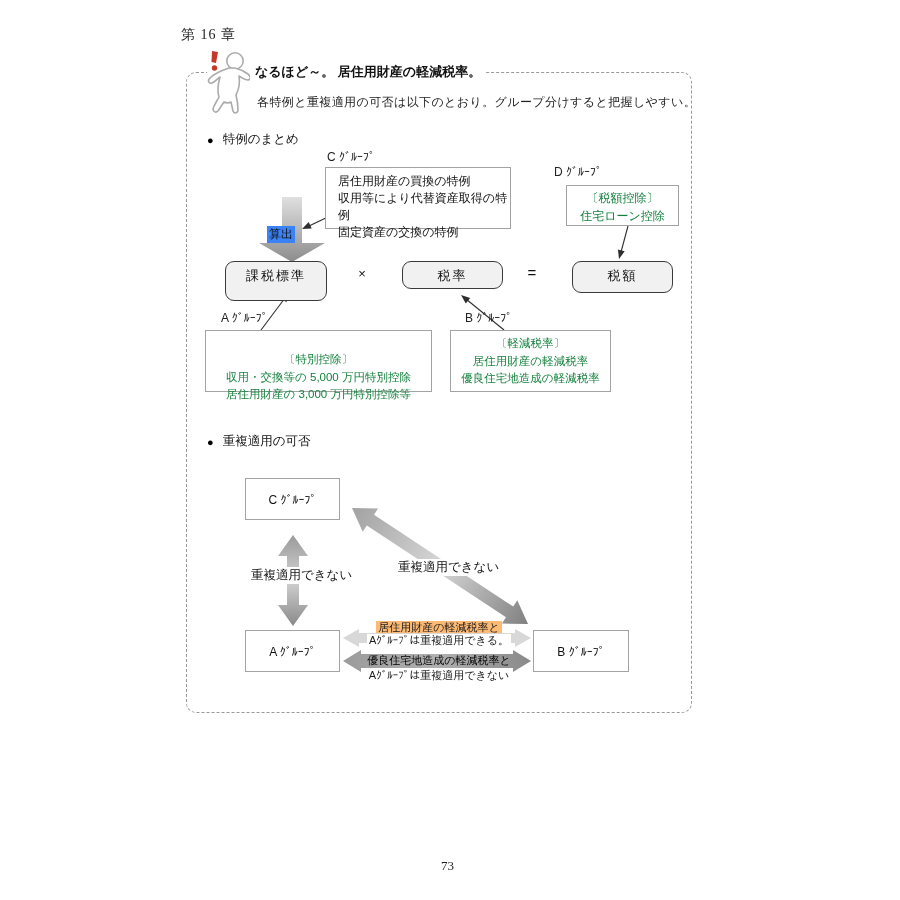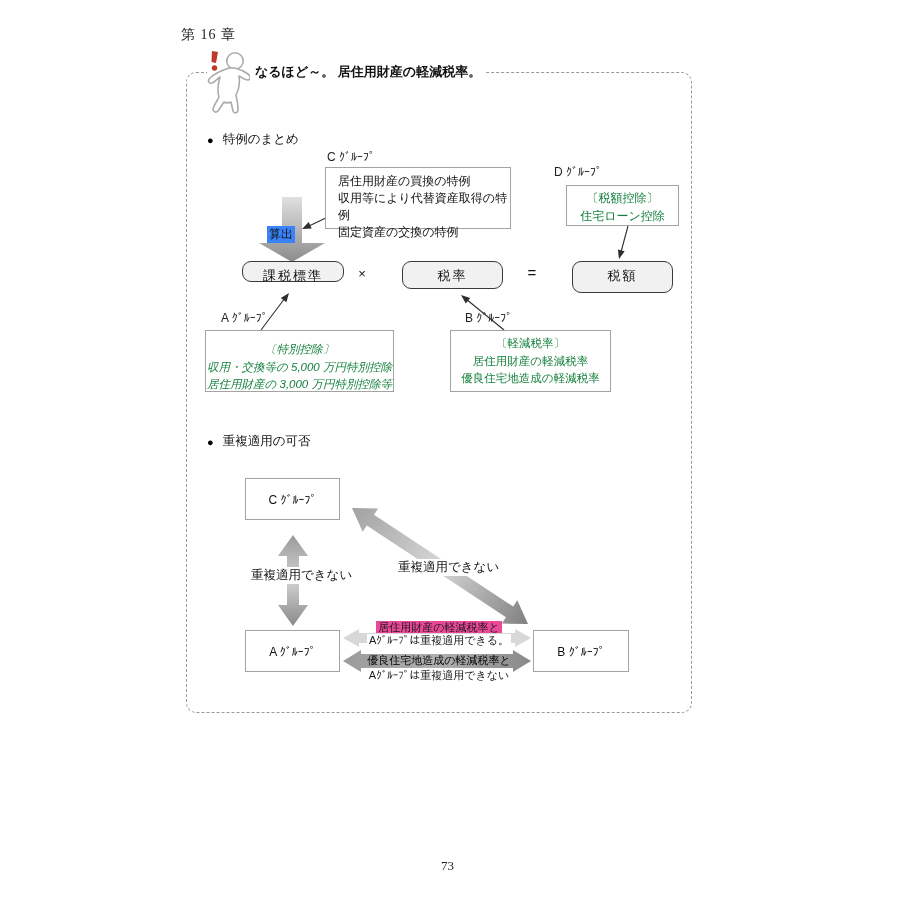--- a/index.html
+++ b/index.html
@@ -96,20 +96,21 @@
     <circle cx="36" cy="14" r="8.2" fill="#fff" stroke="#ababab" stroke-width="1.6"></circle>
     <path d="M30 21 C24 23 16 26 11 31 C8 34 10 37 13 36 C16 35 18 32 21 30
              C19 37 18 44 20 50 C18 54 15 58 14 62 C14 65 17 66 19 64 L25 55
              C27 56 30 56 32 55 L34 64 C35 67 39 66 39 63 C39 58 38 52 37 48
              C40 42 41 35 40 29 C43 31 46 33 49 33 C52 33 52 29 49 27
              C45 24 40 22 36 21 Z" fill="#fff" stroke="#ababab" stroke-width="1.6" stroke-linejoin="round"></path>
   </svg>
 
   <div class="abs z3" style="left:250px;top:63px;background:#fff;padding:0 5px;font-size:13px;font-weight:bold;color:#111;white-space:nowrap;">なるほど～。 居住用財産の軽減税率。</div>
 
+  <div class="abs serif z2" style="left:257px;top:94px;font-size:12px;letter-spacing:0.4px;color:#222;white-space:nowrap;">各特例と重複適用の可否は以下のとおり。グループ分けすると把握しやすい。</div>
 
   <div class="abs bullet-row z2" style="left:207px;top:131px;">
     <span class="bullet">●</span>
     <span>特例のまとめ</span>
   </div>
 
   <div class="abs group-label z2" style="left:327px;top:150px;">C ｸﾞﾙｰﾌﾟ</div>
   <div class="abs box c-box z2" style="left:325px;top:167px;width:186px;height:62px;">
     <div>居住用財産の買換の特例</div>
     <div>収用等により代替資産取得の特例</div>
@@ -117,28 +118,28 @@
   </div>
 
   <div class="abs group-label z2" style="left:554px;top:165px;">D ｸﾞﾙｰﾌﾟ</div>
   <div class="abs box center-box z2" style="left:566px;top:185px;width:113px;height:41px;font-size:12px;line-height:18px;padding-top:3px;">
     <div>〔税額控除〕</div>
     <div>住宅ローン控除</div>
   </div>
 
   <div class="abs z3" style="left:267px;top:226px;background:#3b82f6;padding:0 2px;font-size:12px;color:#111;">算出</div>
 
-  <div class="abs fbox z2" style="left:242px;top:261px;width:102px;height:21px;">課税標準</div>
+  <div class="abs fbox z2" style="left:225px;top:261px;width:102px;height:40px;">課税標準</div>
   <div class="abs z2" style="left:352px;top:266px;width:20px;text-align:center;font-size:13px;color:#111;">×</div>
   <div class="abs fbox z2" style="left:402px;top:261px;width:101px;height:28px;">税率</div>
   <div class="abs z2" style="left:522px;top:264px;width:20px;text-align:center;font-size:15px;color:#111;">=</div>
   <div class="abs fbox z2" style="left:572px;top:261px;width:101px;height:32px;">税額</div>
 
   <div class="abs group-label z2" style="left:221px;top:311px;">A ｸﾞﾙｰﾌﾟ</div>
-  <div class="abs box center-box z2" style="left:205px;top:330px;width:189px;height:62px;font-size:11.5px;line-height:17.5px;padding-top:10px;font-style:italic;">
+  <div class="abs box center-box z2" style="left:205px;top:330px;width:227px;height:62px;font-size:11.5px;line-height:17.5px;padding-top:20px;">
     <div>〔特別控除〕</div>
     <div>収用・交換等の 5,000 万円特別控除</div>
     <div>居住用財産の 3,000 万円特別控除等</div>
   </div>
 
   <div class="abs group-label z2" style="left:465px;top:311px;">B ｸﾞﾙｰﾌﾟ</div>
   <div class="abs box center-box z2" style="left:450px;top:330px;width:161px;height:62px;font-size:11.5px;line-height:17.5px;padding-top:4px;">
     <div>〔軽減税率〕</div>
     <div>居住用財産の軽減税率</div>
     <div>優良住宅地造成の軽減税率</div>
@@ -150,21 +151,21 @@
   </div>
 
   <div class="abs box node z2" style="left:245px;top:478px;width:95px;height:42px;">C ｸﾞﾙｰﾌﾟ</div>
   <div class="abs box node z2" style="left:245px;top:630px;width:95px;height:42px;">A ｸﾞﾙｰﾌﾟ</div>
   <div class="abs box node z2" style="left:533px;top:630px;width:96px;height:42px;">B ｸﾞﾙｰﾌﾟ</div>
 
   <div class="abs wlabel z3" style="left:248px;top:567px;">重複適用できない</div>
   <div class="abs wlabel z3" style="left:395px;top:559px;">重複適用できない</div>
 
   <div class="abs z3" style="left:352px;top:621px;width:174px;text-align:center;">
-    <div class="smalltxt"><span style="background:#ec4899;padding:0 2px;">居住用財産の軽減税率と</span></div>
+    <div class="smalltxt"><span style="background:#fdba74;padding:0 2px;">居住用財産の軽減税率と</span></div>
     <div class="smalltxt"><span style="background:#fff;padding:0 2px;">Aｸﾞﾙｰﾌﾟは重複適用できる。</span></div>
   </div>
 
   <div class="abs smalltxt z3" style="left:352px;top:654px;width:174px;text-align:center;color:#000;">優良住宅地造成の軽減税率と</div>
   <div class="abs smalltxt z3" style="left:352px;top:669px;width:174px;text-align:center;">Aｸﾞﾙｰﾌﾟは重複適用できない</div>
 
   <div class="abs serif z2" style="left:400px;top:858px;width:95px;text-align:center;font-size:13px;color:#222;">73</div>
 
 </div>
 

